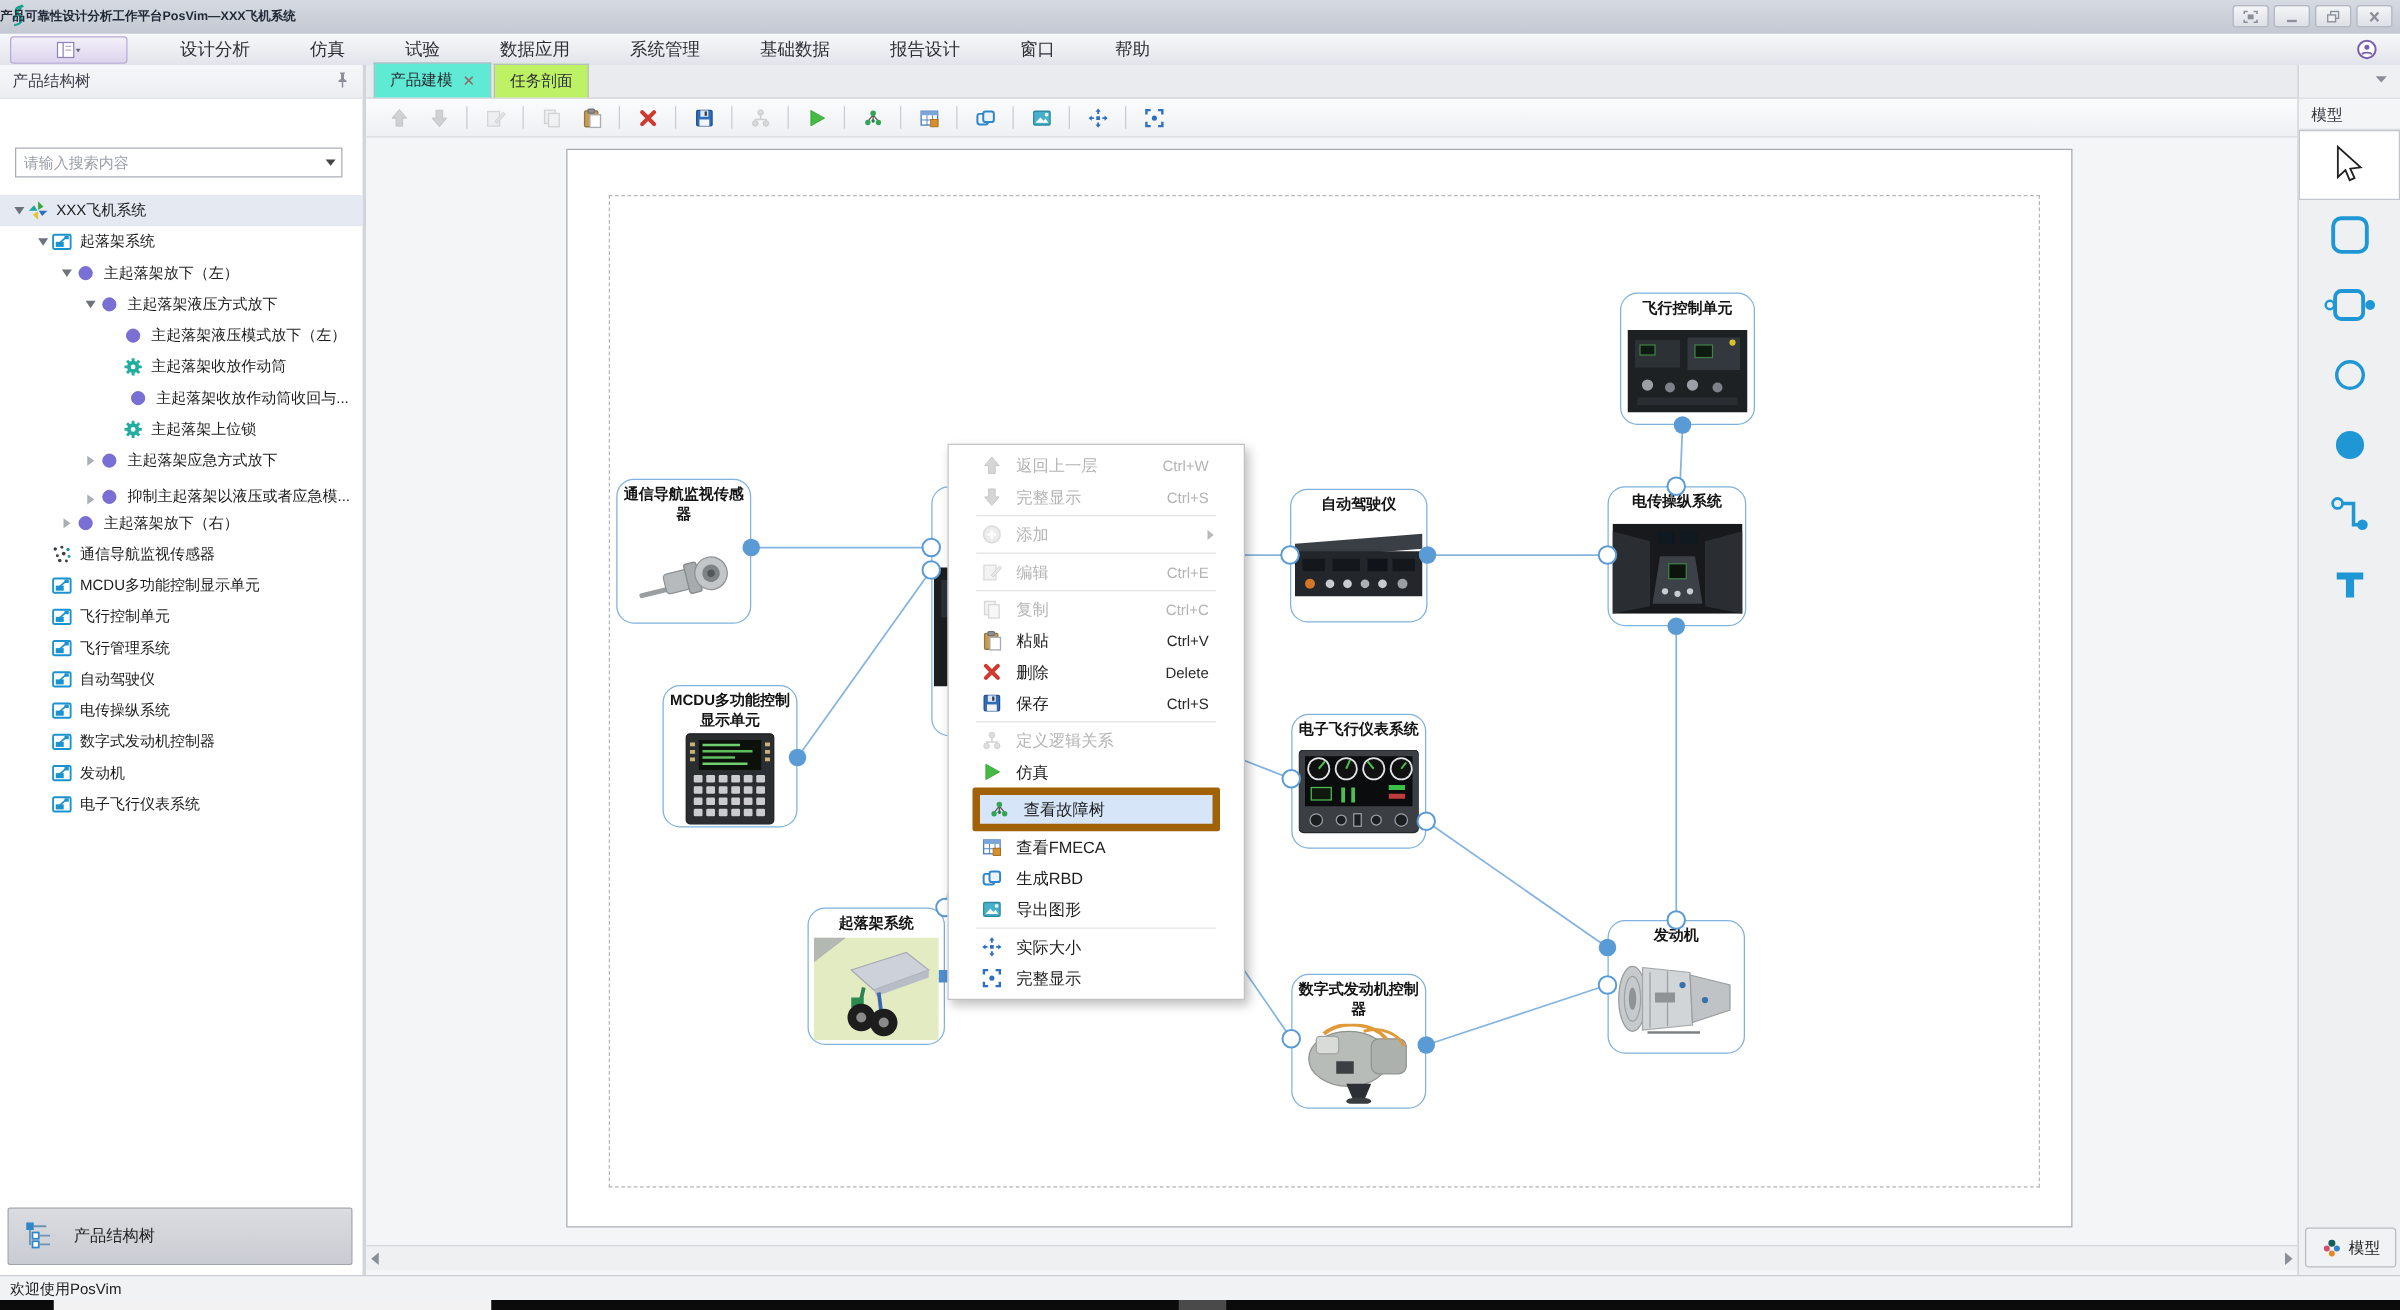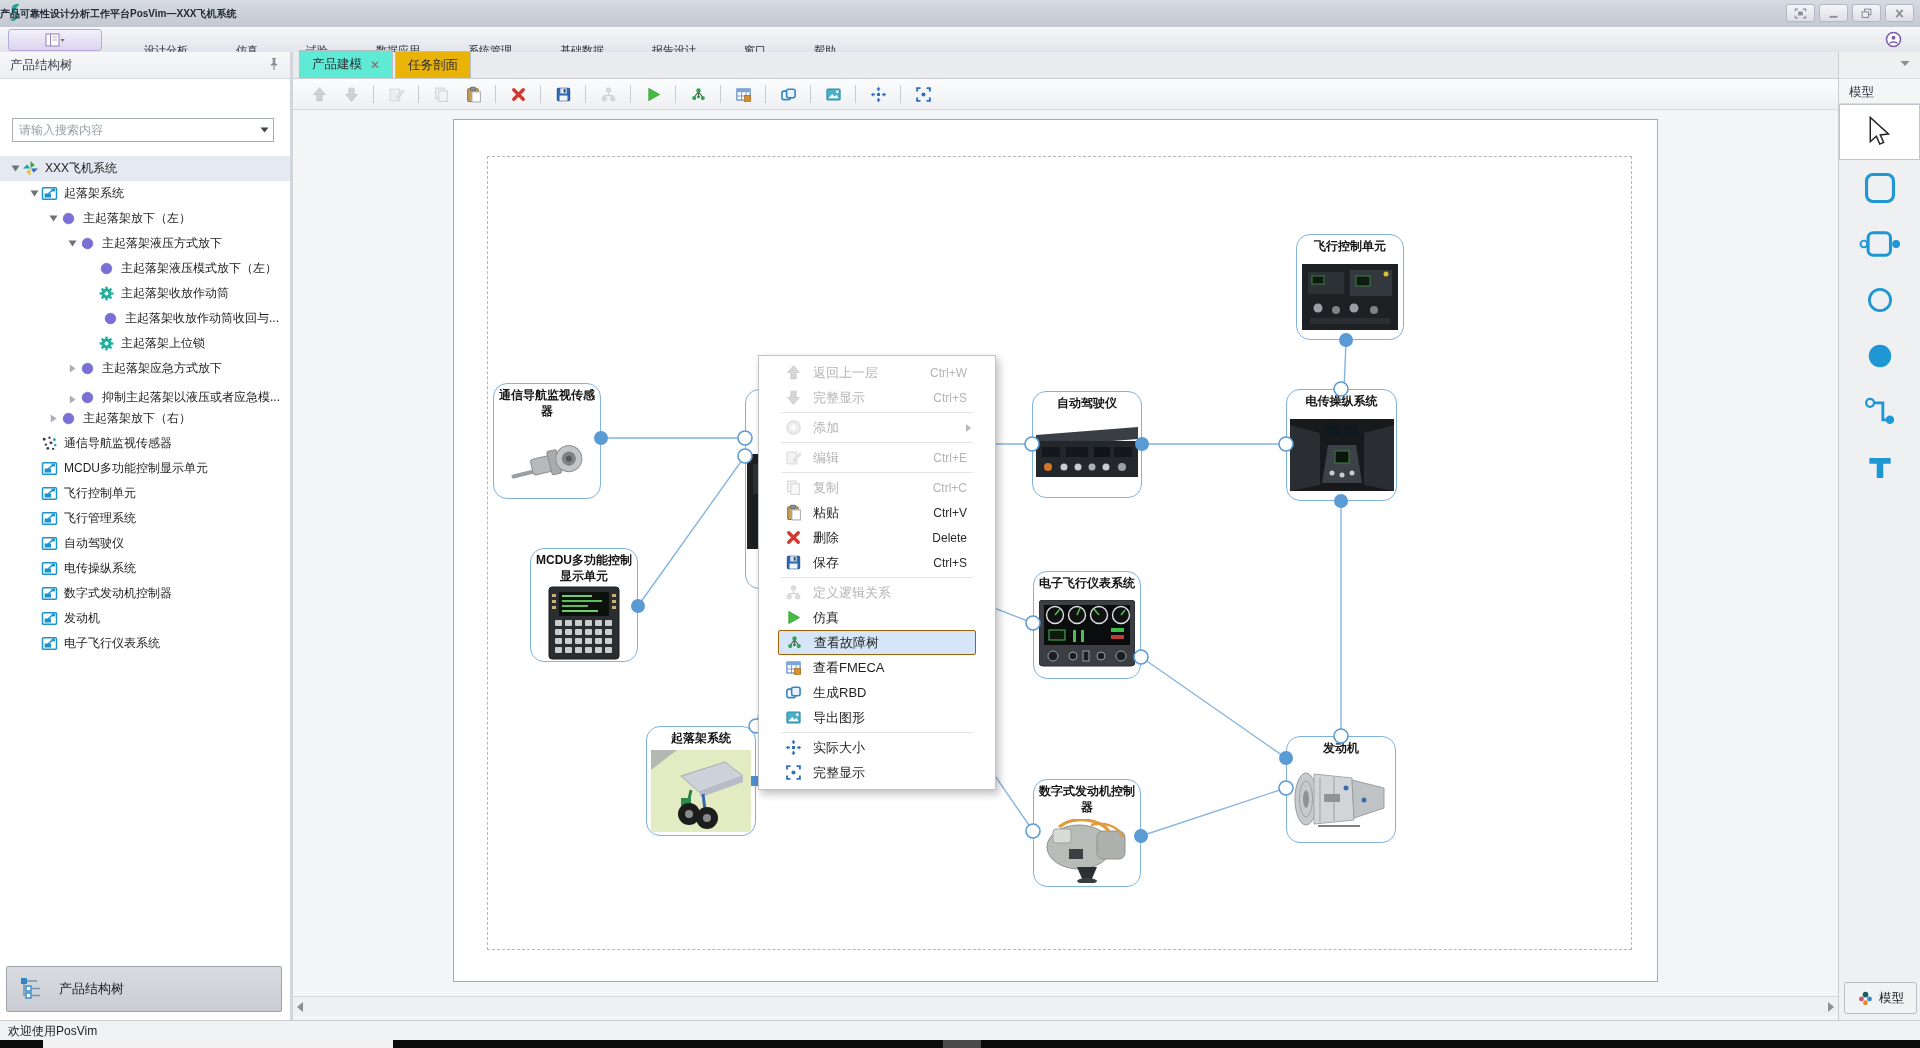--- a/index.html
+++ b/index.html
@@ -18,21 +18,21 @@
   #winbtns{right:6px;top:4px;display:flex;gap:4px}
   .winbtn{width:27px;height:16px;border:1px solid #b2b7c1;border-radius:3px;
     background:linear-gradient(#f5f6f8,#dcdfe5);display:flex;align-items:center;justify-content:center}
 
   
   #menubar{left:0;top:27px;width:1920px;height:25px;
     background:linear-gradient(#f7f8fa,#e1e4ea);border-bottom:1px solid #c6cad1}
   #appbtn{left:8px;top:2px;width:92px;height:20px;border:1px solid #b7a9d6;border-radius:3px;
     background:linear-gradient(#f3f0fa,#ddd4ee);display:flex;align-items:center;justify-content:center;gap:4px}
   #menuitems{left:120px;top:0;height:25px;display:flex}
-  .menu-item{padding:11px 24px;line-height:25px;font-size:11px;color:#2c2f36;cursor:default}
+  .menu-item{padding:0 24px;line-height:25px;font-size:14px;color:#2c2f36;cursor:default}
   #userbadge{right:18px;top:4px}
 
   
   #sidebar{left:0;top:52px;width:290px;height:968px;background:#fff;border-right:3px solid #d2d5da}
   #sb-header{left:0;top:0;width:290px;height:26px;background:linear-gradient(#f6f7f9,#eceef2);
     border-bottom:1px solid #d9dce1}
   #sb-title{left:10px;top:0;line-height:26px;font-size:12.5px;color:#3a3f49}
   #sb-pin{right:10px;top:5px}
   #searchbox{left:12px;top:66px;width:260px;height:22px;border:1px solid #a9adb5;background:#fff;
     display:flex;align-items:center}
@@ -46,21 +46,21 @@
   .exp{width:14px;height:14px;flex:0 0 14px;display:flex;align-items:center;justify-content:center}
   .ticon{width:17px;height:17px;flex:0 0 17px;margin-right:6px;display:flex;align-items:center;justify-content:center}
   #sb-bottombtn{left:6px;top:914px;width:276px;height:46px;border:1px solid #9fa3ab;border-radius:2px;
     background:linear-gradient(#dadce1,#c9ccd2);display:flex;align-items:center;gap:12px;padding-left:12px;box-sizing:border-box;
     font-size:13px;color:#222}
 
   
   #main{left:293px;top:52px;width:1545px;height:968px;background:#f4f5f7}
   #tabbar{left:0;top:0;width:100%;height:27px;background:#e9ebee;border-bottom:1px solid #c9ccd1;display:flex;align-items:flex-end;padding-left:6px;box-sizing:border-box}
   .tab{height:26px;display:flex;align-items:center;gap:8px;padding:0 12px;font-size:12.5px;color:#2b2e34;
-    border:1px solid #b8bcc3;border-bottom:none;background:#eab308;margin-right:2px}
+    border:1px solid #b8bcc3;border-bottom:none;background:#bef264;margin-right:2px}
   .tab.active{background:#5eead4;height:27px}
   .tab-close{font-size:12px;font-weight:bold;color:#97625f;line-height:12px}
   #toolbar{left:0;top:27px;width:100%;height:31px;background:linear-gradient(#fbfcfd,#eef0f3);
     border-bottom:1px solid #d6d9dd;display:flex;align-items:center;padding-left:10px;box-sizing:border-box}
   .tbtn{width:26px;height:26px;display:flex;align-items:center;justify-content:center;margin:0 3px;border-radius:3px}
   .tb-sep{width:1px;height:18px;background:#c9ccd2;margin:0 6px}
   .disabled{filter:grayscale(1);opacity:.5}
 
   #canvas{left:160px;top:67px;width:1203px;height:861px;background:#fff;border:1px solid #a7abb1}
   #dashed{left:33px;top:36px;width:1143px;height:792px;border:1px dashed #b3b6ba}
@@ -76,21 +76,21 @@
   .arr-right{border-left:6px solid #8a8e96}
 
   
   #ctxmenu{left:758px;top:355px;width:204px;background:#fff;border:1px solid #c3c3c3;
     box-shadow:3px 4px 8px rgba(0,0,0,.25);padding:4px 16px;z-index:50}
   .cm-row{height:25px;display:flex;align-items:center;padding:0 8px 0 10px;font-size:13px;color:#1e1e1e}
   .cm-row .cm-icon{width:17px;height:17px;margin-right:11px;display:flex;align-items:center;justify-content:center}
   .cm-label{flex:1}
   .cm-short{font-size:12px;color:#2a2a2a;margin-right:4px}
   .cm-row.dis .cm-label,.cm-row.dis .cm-short{color:#b4b4b4}
-  .cm-row.hl{background:#d6e6f8;border:1px solid #a16207;border-radius:2px;margin:0 3px;padding-left:7px;height:23px}
+  .cm-row.hl{background:#d6e6f8;border:6px solid #a16207;border-radius:2px;margin:0 3px;padding-left:7px;height:23px}
   .cm-sep{height:1px;background:#e4e4e4;margin:2px 6px}
   .cm-sub{width:0;height:0;border-top:4px solid transparent;border-bottom:4px solid transparent;border-left:5px solid #b9b9b9}
 
   
   #rightpanel{left:1838px;top:52px;width:82px;height:968px;background:#eef0f2;border-left:1px solid #c9ccd1;box-sizing:border-box}
   #rp-chevron{right:10px;top:8px}
   #rp-header{left:0;top:26px;width:100%;height:26px;background:#f4f5f7;border-top:1px solid #d9dce1;border-bottom:1px solid #d9dce1;
     line-height:26px;padding-left:10px;font-size:12.5px;color:#33373f;box-sizing:border-box}
   #tools{left:0;top:52px;width:100%}
   .tool{height:56px;display:flex;align-items:center;justify-content:center}

